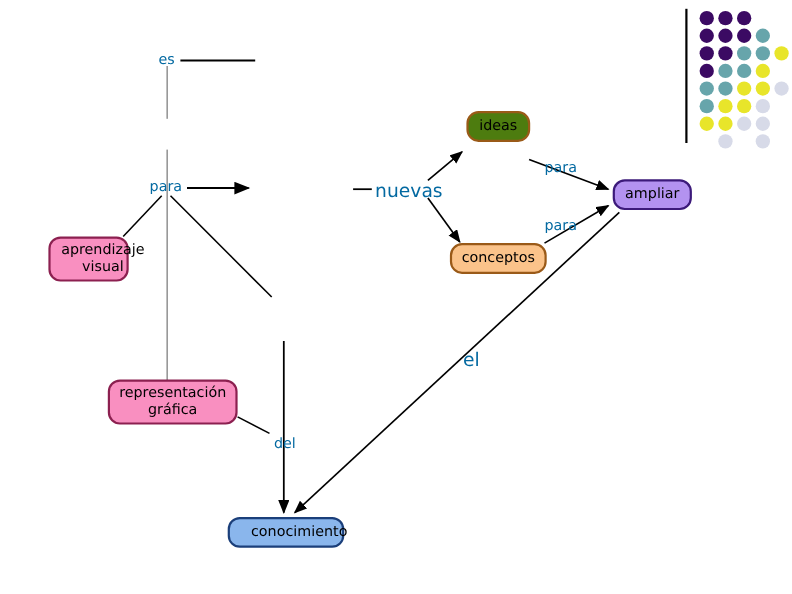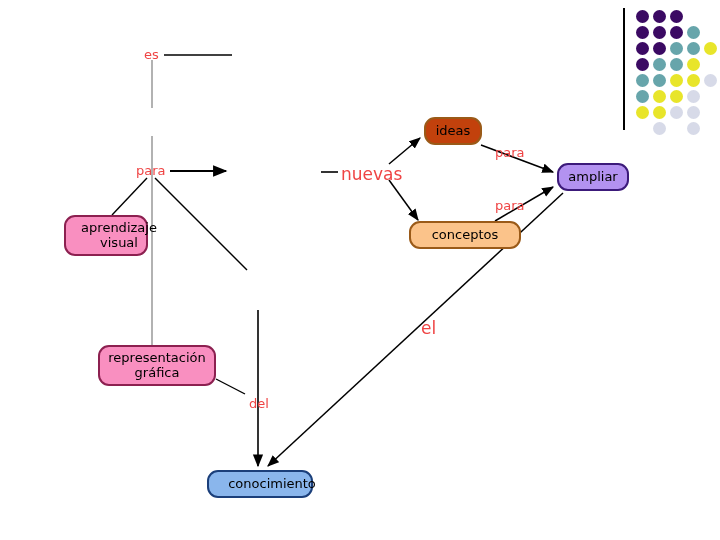--- a/index.html
+++ b/index.html
@@ -38,21 +38,21 @@
     border-style: solid;
     border-width: 2px;
   }
   .node.ellipse {
     border-radius: 50%;
     border-style: solid;
     border-width: 2px;
   }
   .linklabel {
     position: absolute;
-    color: #ef4444;
+    color: #0369a1;
     background: transparent;
     white-space: nowrap;
     z-index: 6;
   }
   #decor {
     position: absolute;
     z-index: 3;
   }
   .decor-bar {
     position: absolute;
@@ -102,30 +102,30 @@
     <line x1="258" y1="310" x2="258" y2="466" stroke="#000000" stroke-width="1.6" marker-end="url(#arrowhead)"></line>
 
     <line x1="216" y1="379" x2="245" y2="394" stroke="#000000" stroke-width="1.4"></line>
 
     <line x1="563" y1="193" x2="268" y2="466" stroke="#000000" stroke-width="1.5" marker-end="url(#arrowhead)"></line>
   </svg>
 
 
 
 
-  <div class="node rounded" style="left:64px; top:215px; width:84px; height:41px; background:#f98fc0; border-color:#8c2050; font-size:13px;padding-left:26px;">aprendizaje
+  <div class="node rounded" style="left:44px; top:215px; width:73px; height:41px; background:#f98fc0; border-color:#8c2050; font-size:13px;padding-left:26px;">aprendizaje
 visual</div>
 
 
   <div class="node rounded" style="left:98px; top:345px; width:118px; height:41px; background:#f98fc0; border-color:#8c2050; font-size:13px;">representación
 gráfica</div>
 
-  <div class="node rounded" style="left:424px; top:117px; width:58px; height:28px; background:#c2410c; border-color:#9a5a18; font-size:13px;">ideas</div>
+  <div class="node rounded" style="left:424px; top:101px; width:58px; height:28px; background:#4d7c0f; border-color:#9a5a18; font-size:13px;">ideas</div>
 
-  <div class="node rounded" style="left:409px; top:221px; width:112px; height:28px; background:#fbc38a; border-color:#9a5a18; font-size:13px;">conceptos</div>
+  <div class="node rounded" style="left:409px; top:221px; width:88px; height:28px; background:#fbc38a; border-color:#9a5a18; font-size:13px;">conceptos</div>
 
   <div class="node rounded" style="left:557px; top:163px; width:72px; height:28px; background:#b392f0; border-color:#3c1a7a; font-size:13px;">ampliar</div>
 
   <div class="node rounded" style="left:207px; top:470px; width:106px; height:28px; background:#8ab6ec; border-color:#1b3f7a; font-size:13px;padding-left:24px;">conocimiento</div>
 
   <div class="linklabel" style="left:144px; top:47px; font-size:13px;">es</div>
 
   <div class="linklabel" style="left:136px; top:163px; font-size:13px;">para</div>
 
   <div class="linklabel" style="left:341px; top:164px; font-size:17px;">nuevas</div>

